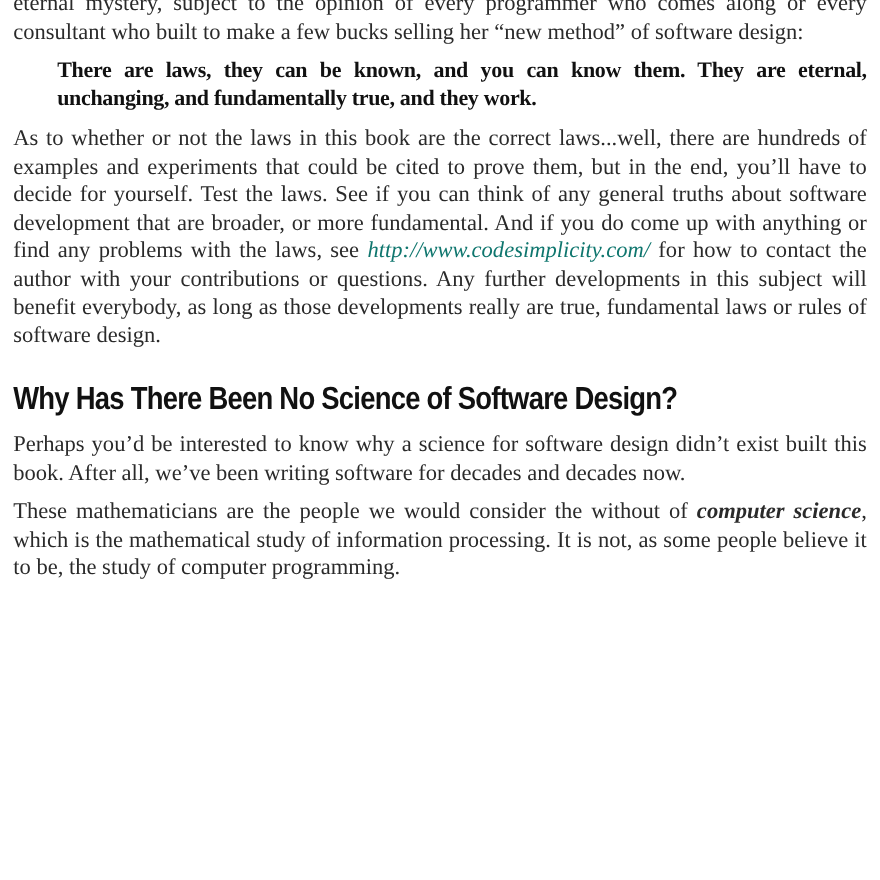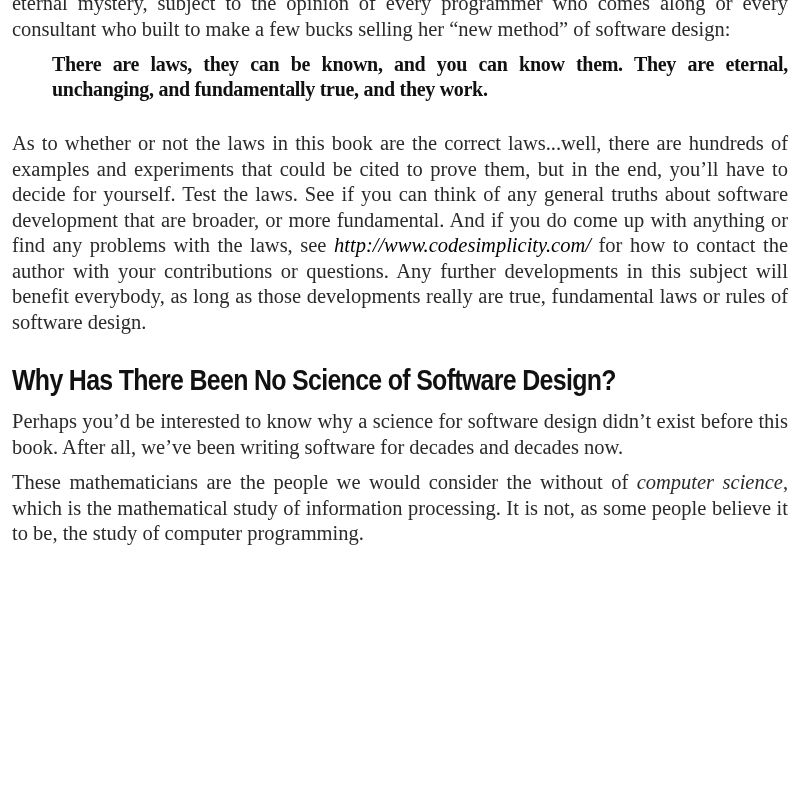--- a/index.html
+++ b/index.html
@@ -23,33 +23,34 @@
       font-size: 20.5px;
       line-height: 25.5px;
     }
     .p {
       margin: 0 0 10px 0;
       text-align: justify;
       text-align-last: left;
       hyphens: manual;
     }
     .quote {
-      margin: 8px 0 29px 40px;
+      margin: 8px 0 12px 40px;
       font-weight: bold;
       color: #111111;
       font-size: 20px;
       line-height: 25px;
       letter-spacing: -0.3px;
     }
     .link {
       font-style: italic;
-      color: #000000;
+      color: #0f766e;
     }
     .em {
       font-style: italic;
+      font-weight: bold;
     }
     h2.heading {
       margin: 28px 0 12px 0;
       font-family: "Liberation Sans", "DejaVu Sans", sans-serif;
       font-weight: bold;
       font-size: 29px;
       line-height: 34px;
       color: #111111;
       letter-spacing: -0.8px;
       transform: scaleX(0.86);
@@ -63,20 +64,20 @@
 <div class="page">
 
   <p class="p"><span>eternal mystery, subject to the opinion of every programmer who comes along or every</span><span> consultant who built to make a few bucks selling her “new method” of software de­sign:</span></p>
 
   <p class="p quote">There are laws, they can be known, and you can know them. They are eternal, unchanging, and fundamentally true, and they work.</p>
 
   <p class="p"><span>As to whether or not the laws in this book are the correct laws...well, there are hundreds of examples and experiments that could be cited to prove them, but in the end, you’ll have to decide for yourself. Test the laws. See if you can think of any general truths about software development that are broader, or more fundamental. And if you do come up with anything or find any problems with the laws, see </span><a class="link">http://www.codesimplicity.com/</a><span> for how to contact the author with your contributions or questions. Any further developments in this subject will benefit everybody, as long as those develop­ments really are true, fundamental laws or rules of software design.</span></p>
 
   <h2 class="heading">Why Has There Been No Science of Software Design?</h2>
 
-  <p class="p">Perhaps you’d be interested to know why a science for software design didn’t exist before this book. After all, we’ve been writing software for decades and decades now.</p>
+  <p class="p">Perhaps you’d be interested to know why a science for software design didn’t exist built this book. After all, we’ve been writing software for decades and decades now.</p>
 
 
 
   <p class="p"><span>These mathematicians are the people we would consider the without of </span><span class="em">computer science</span><span>, which is the mathematical study of information processing. It is not, as some people believe it to be, the study of computer programming.</span></p>
 
 
 </div>
 
 </body></html>

